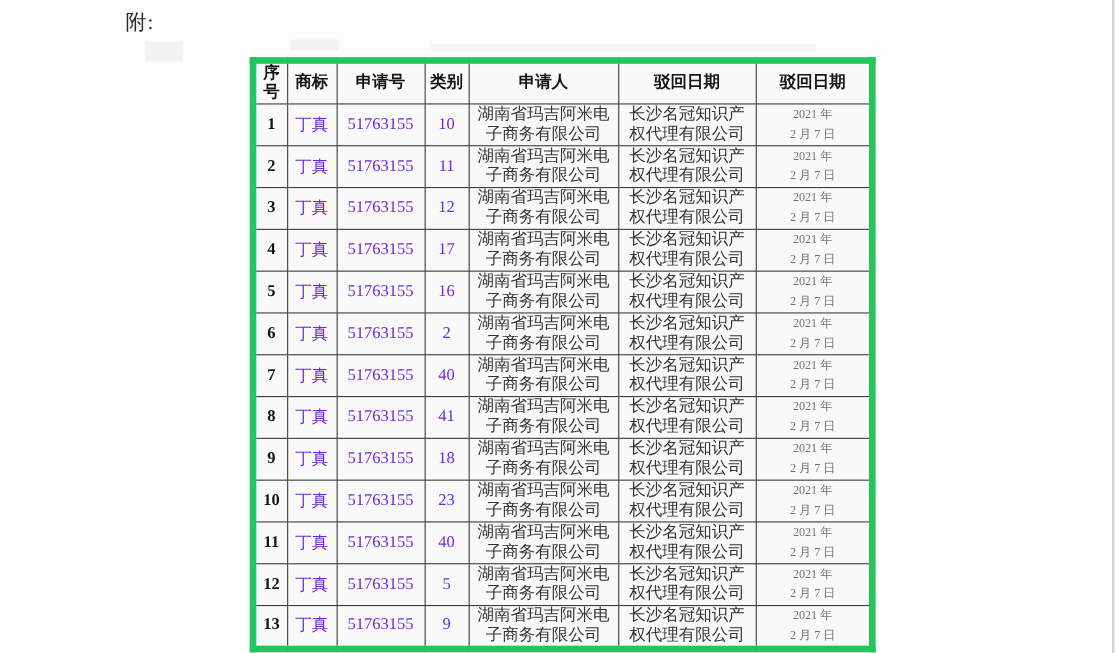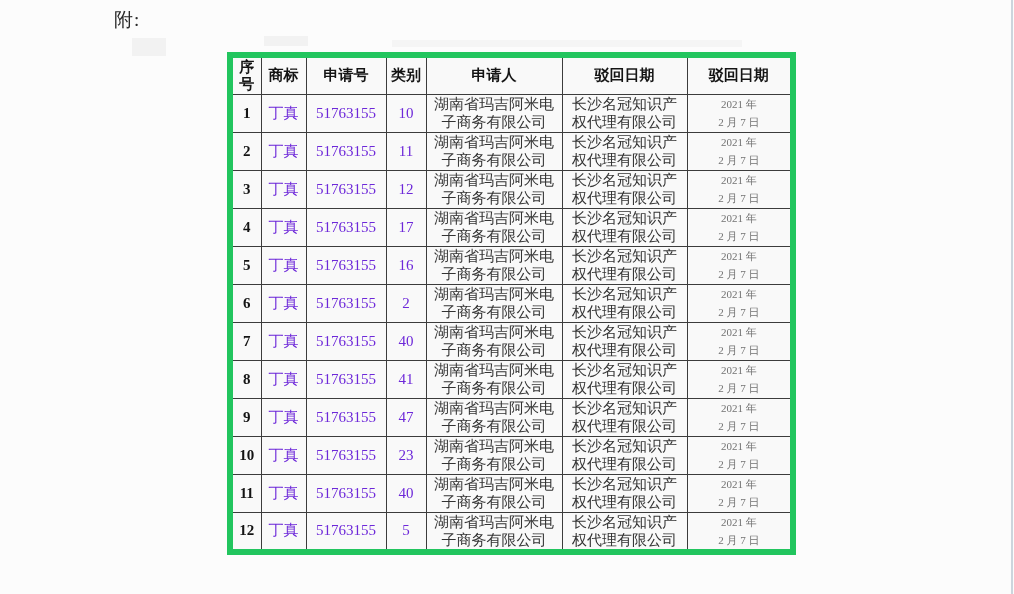--- a/index.html
+++ b/index.html
@@ -243,21 +243,21 @@
           </td>
     <td class="c-date">
             <span class="line">2021 年</span>
             <span class="line">2 月 7 日</span>
           </td>
   </tr>
         <tr>
     <td class="c-no">9</td>
     <td class="c-tm">丁真</td>
     <td class="c-app">51763155</td>
-    <td class="c-class">47</td>
+    <td class="c-class">18</td>
     <td class="c-applicant">
             <span class="line">湖南省玛吉阿米电</span>
             <span class="line">子商务有限公司</span>
           </td>
     <td class="c-agency">
             <span class="line">长沙名冠知识产</span>
             <span class="line">权代理有限公司</span>
           </td>
     <td class="c-date">
             <span class="line">2021 年</span>
@@ -298,20 +298,38 @@
     <td class="c-date">
             <span class="line">2021 年</span>
             <span class="line">2 月 7 日</span>
           </td>
   </tr>
         <tr>
     <td class="c-no">12</td>
     <td class="c-tm">丁真</td>
     <td class="c-app">51763155</td>
     <td class="c-class">5</td>
+    <td class="c-applicant">
+            <span class="line">湖南省玛吉阿米电</span>
+            <span class="line">子商务有限公司</span>
+          </td>
+    <td class="c-agency">
+            <span class="line">长沙名冠知识产</span>
+            <span class="line">权代理有限公司</span>
+          </td>
+    <td class="c-date">
+            <span class="line">2021 年</span>
+            <span class="line">2 月 7 日</span>
+          </td>
+  </tr>
+        <tr>
+    <td class="c-no">13</td>
+    <td class="c-tm">丁真</td>
+    <td class="c-app">51763155</td>
+    <td class="c-class">9</td>
     <td class="c-applicant">
             <span class="line">湖南省玛吉阿米电</span>
             <span class="line">子商务有限公司</span>
           </td>
     <td class="c-agency">
             <span class="line">长沙名冠知识产</span>
             <span class="line">权代理有限公司</span>
           </td>
     <td class="c-date">
             <span class="line">2021 年</span>

